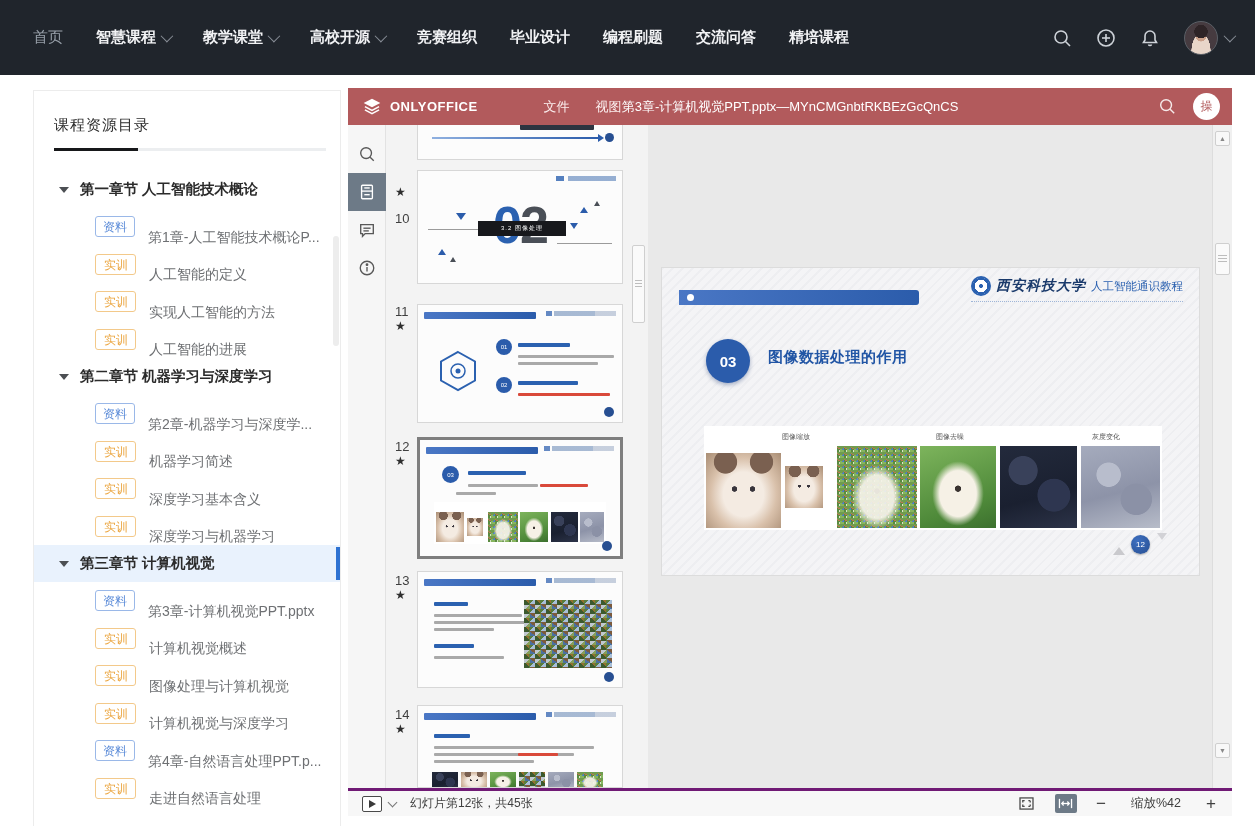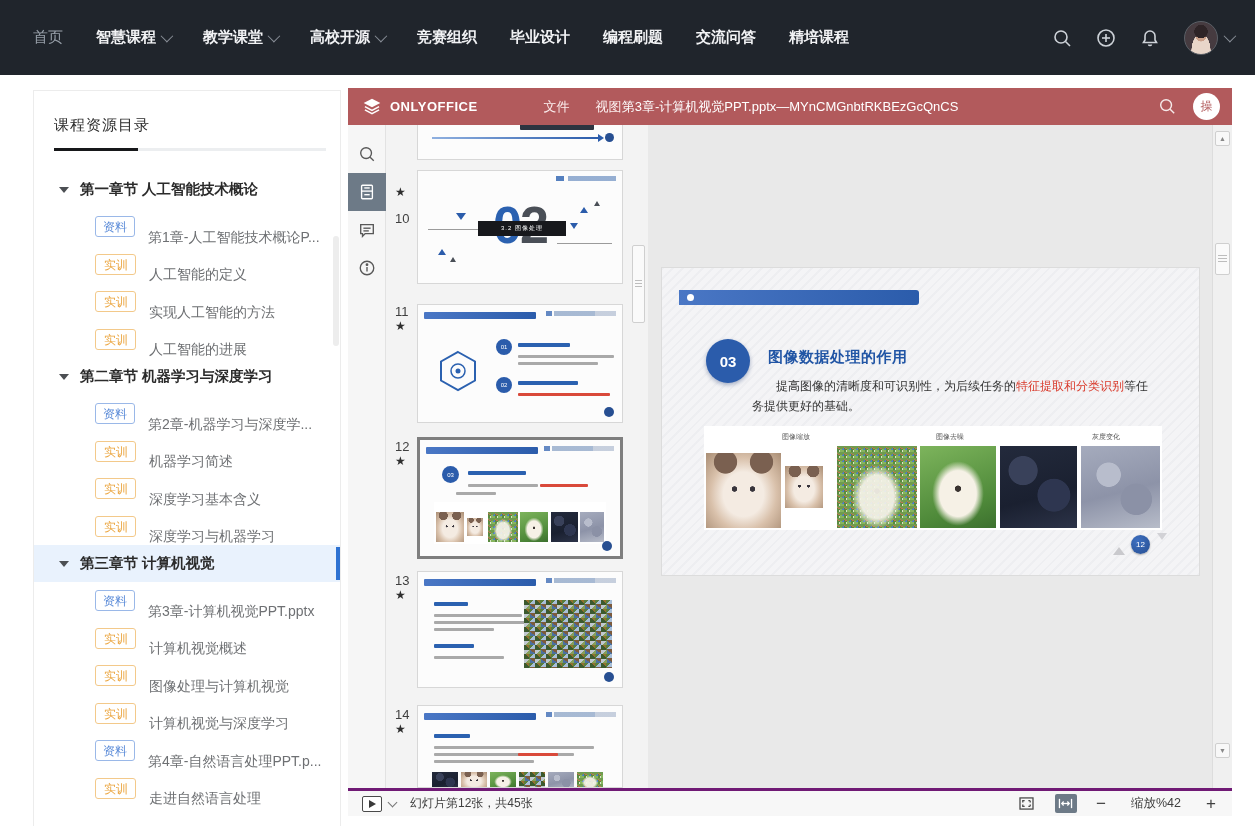--- a/index.html
+++ b/index.html
@@ -447,25 +447,29 @@
           <div class="grip"></div>
         </div>
     </div>
 
     <div class="canvas">
       <div class="slide">
         <div class="sl-hbar">
             <div class="dot"></div>
           </div>
 
+        <div class="sl-logo-row">
+          <div class="uni-logo"></div>
+          <span class="uni-name">西安科技大学</span>
+          <span class="course-lbl">人工智能通识教程</span>
+        </div>
 
         <div class="sec-circle">03</div>
         <div class="sl-title">图像数据处理的作用</div>
 
-        <p class="sl-body"><span>提高图像的清晰度和可识别性，为后续任务的</span><span class="red">特征提取和分类识别</span><span>等任务提供更好的基础。</span></p>
 
         <div class="imgbox">
           <span class="imglbl" style="left:78px;">图像缩放</span>
           <span class="imglbl" style="left:232px;">图像去噪</span>
           <span class="imglbl" style="left:388px;">灰度变化</span>
           <div class="im img-cat" style="left:2px; top:27px; width:75px; height:75px;"></div>
           <div class="im img-cat" style="left:81px; top:40px; width:38px; height:42px;"></div>
           <div class="im img-dog-noisy" style="left:133px; top:20px; width:80px; height:82px;"></div>
           <div class="im img-dog" style="left:216px; top:20px; width:76px; height:82px;"></div>
           <div class="im img-rock-dark" style="left:296px; top:20px; width:77px; height:82px;"></div>

